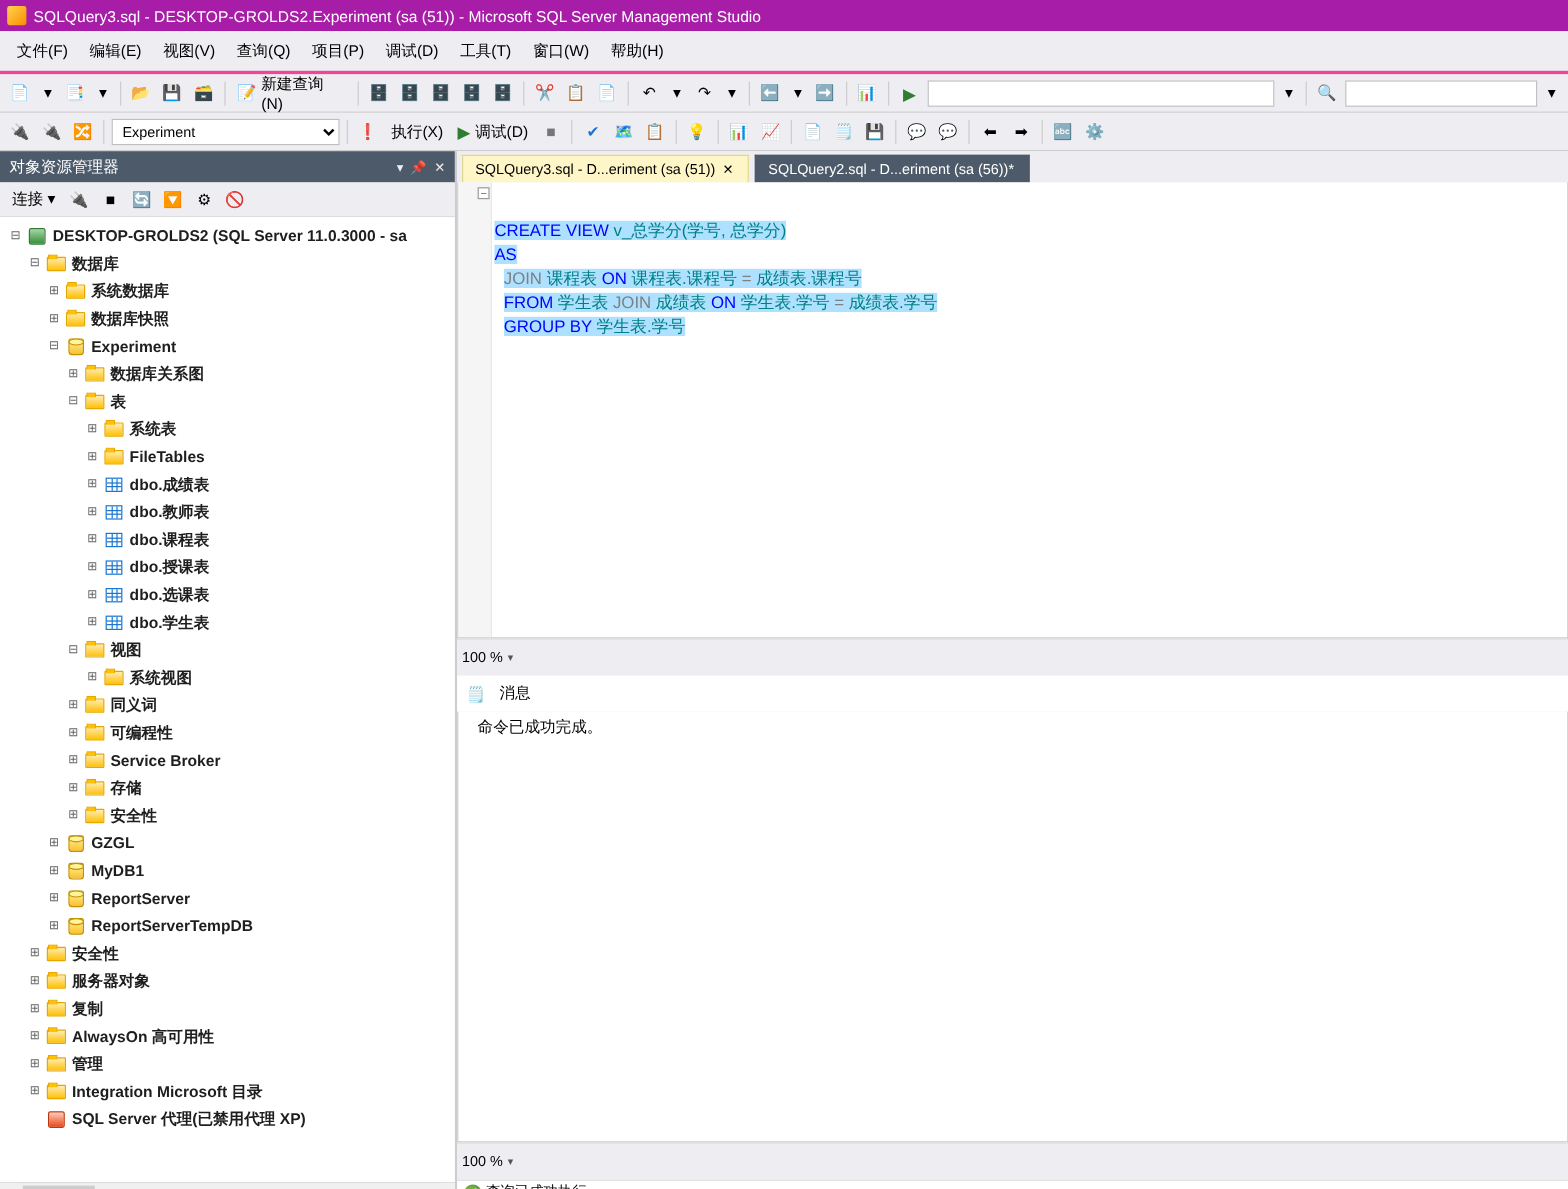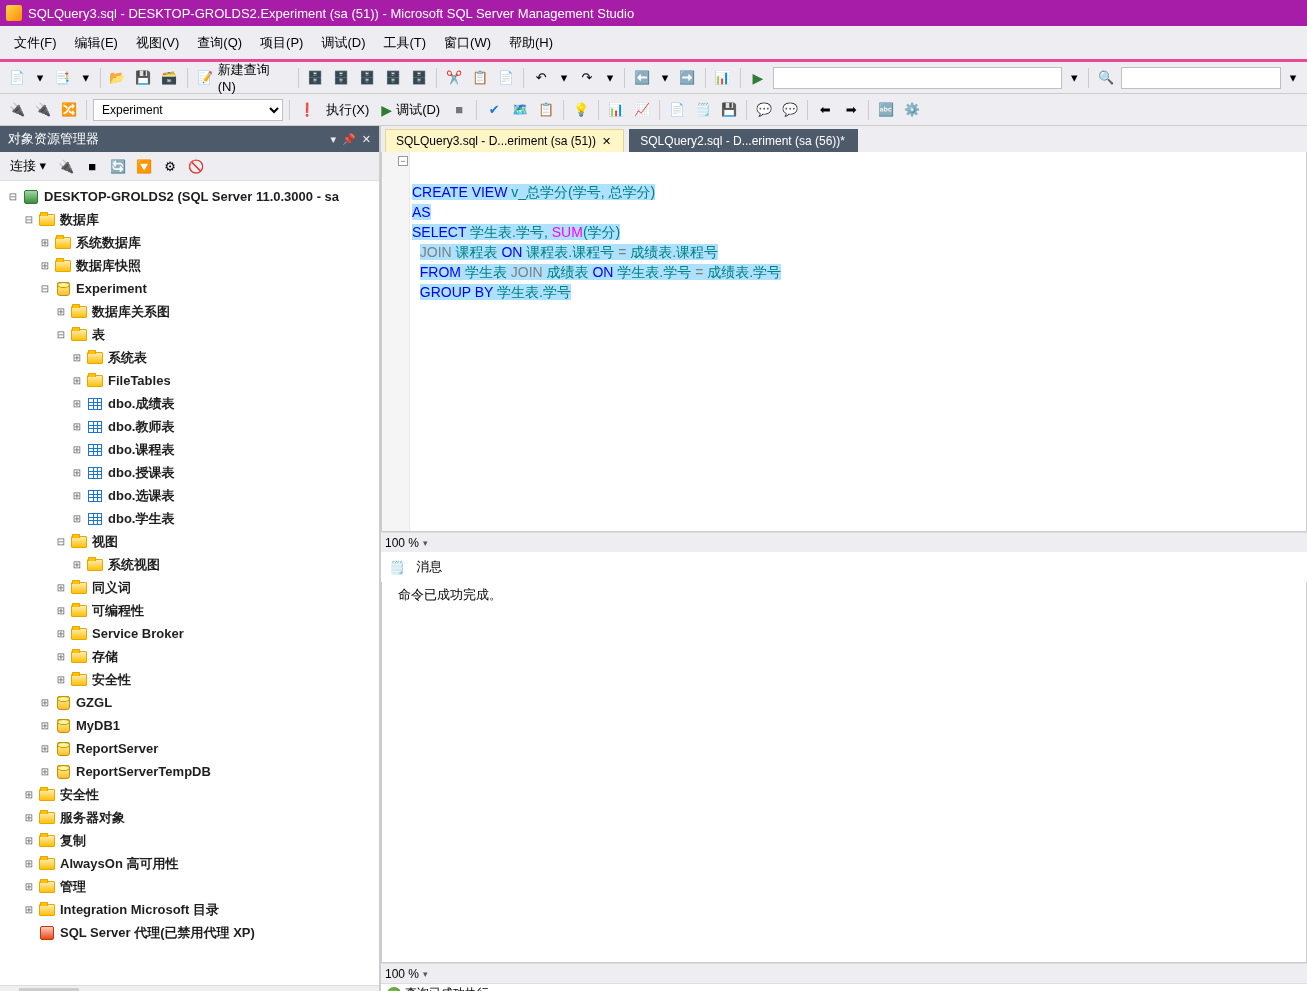--- a/index.html
+++ b/index.html
@@ -54,21 +54,21 @@
   .editor-content{position:absolute;left:28px;right:0;top:2px;padding-left:2px;margin-top:28px;}
   .fold-mark{position:absolute;left:16px;top:4px;width:10px;height:10px;border:1px solid #999;background:#fff;font-size:9px;line-height:8px;text-align:center;color:#666;cursor:default;}
   .code-line{white-space:pre;height:20px;}
   .hl{background:#aee1ff;}
   .kw{color:#0000ff;}
   .num{color:#000;}
   .fn{color:#ff00ff;}
   .op{color:#808080;}
   .ident{color:#008080;}
   
-  .zoom-bar{height:20px;background:#eeeef2;border-top:1px solid #ddd;display:flex;align-items:center;padding:0 4px;font-size:12px;gap:4px;}
+  .zoom-bar{height:31px;background:#eeeef2;border-top:1px solid #ddd;display:flex;align-items:center;padding:0 4px;font-size:12px;gap:4px;}
   .zoom-bar .chev{font-size:9px;color:#555;}
   
   .messages-header{display:flex;align-items:center;gap:6px;padding:4px 8px;background:#fff;border-bottom:0;font-size:13px;}
   .messages-header .tab{border:1px solid transparent;padding:1px 4px;cursor:default;}
   .messages-body{flex:1;background:#fff;padding:4px 16px;font-size:13px;color:#000;overflow:auto;border:1px solid #ccc;border-top:none;}
   
   .statusbar{height:20px;background:#fff;border-top:1px solid #ddd;display:flex;align-items:center;padding:0 6px;font-size:12px;gap:4px;}
   .status-icon{width:14px;height:14px;border-radius:50%;background:radial-gradient(circle at 40% 40%, #8bc34a, #2e7d32);display:inline-flex;align-items:center;justify-content:center;color:#fff;font-size:10px;}
   
   .folder-icon{display:inline-block;width:16px;height:12px;background:linear-gradient(#ffecb3,#ffc107);border:1px solid #e6a700;border-radius:1px;position:relative;}
@@ -461,21 +461,20 @@
         <span>SQLQuery2.sql - D...eriment (sa (56))*</span>
       </div>
     </div>
 
     <div class="editor">
       <div class="editor-gutter"></div>
       <span class="fold-mark">−</span>
       <div class="editor-content">
         <div class="code-line"><span class="hl"><span class="kw">CREATE</span> <span class="kw">VIEW</span> <span class="ident">v_总学分(学号, 总学分)</span></span></div>
         <div class="code-line"><span class="hl"><span class="kw">AS</span></span></div>
-        <div class="code-line"><span class="hl"><span class="kw">SELECT</span><span class="ident"> 学生表.学号,</span> <span class="fn">SUM</span><span class="ident">(学分)</span></span></div>
         <div class="code-line">  <span class="hl"><span class="op">JOIN</span><span class="ident"> 课程表 </span><span class="kw">ON</span><span class="ident"> 课程表.课程号 </span><span class="op">=</span><span class="ident"> 成绩表.课程号</span></span></div>
         <div class="code-line">  <span class="hl"><span class="kw">FROM</span><span class="ident"> 学生表 </span><span class="op">JOIN</span><span class="ident"> 成绩表 </span><span class="kw">ON</span><span class="ident"> 学生表.学号 </span><span class="op">=</span><span class="ident"> 成绩表.学号</span></span></div>
         <div class="code-line">  <span class="hl"><span class="kw">GROUP</span> <span class="kw">BY</span><span class="ident"> 学生表.学号</span></span></div>
       </div>
     </div>
     <div class="zoom-bar">
       <span>100 %</span>
       <span class="chev">▾</span>
     </div>
 

